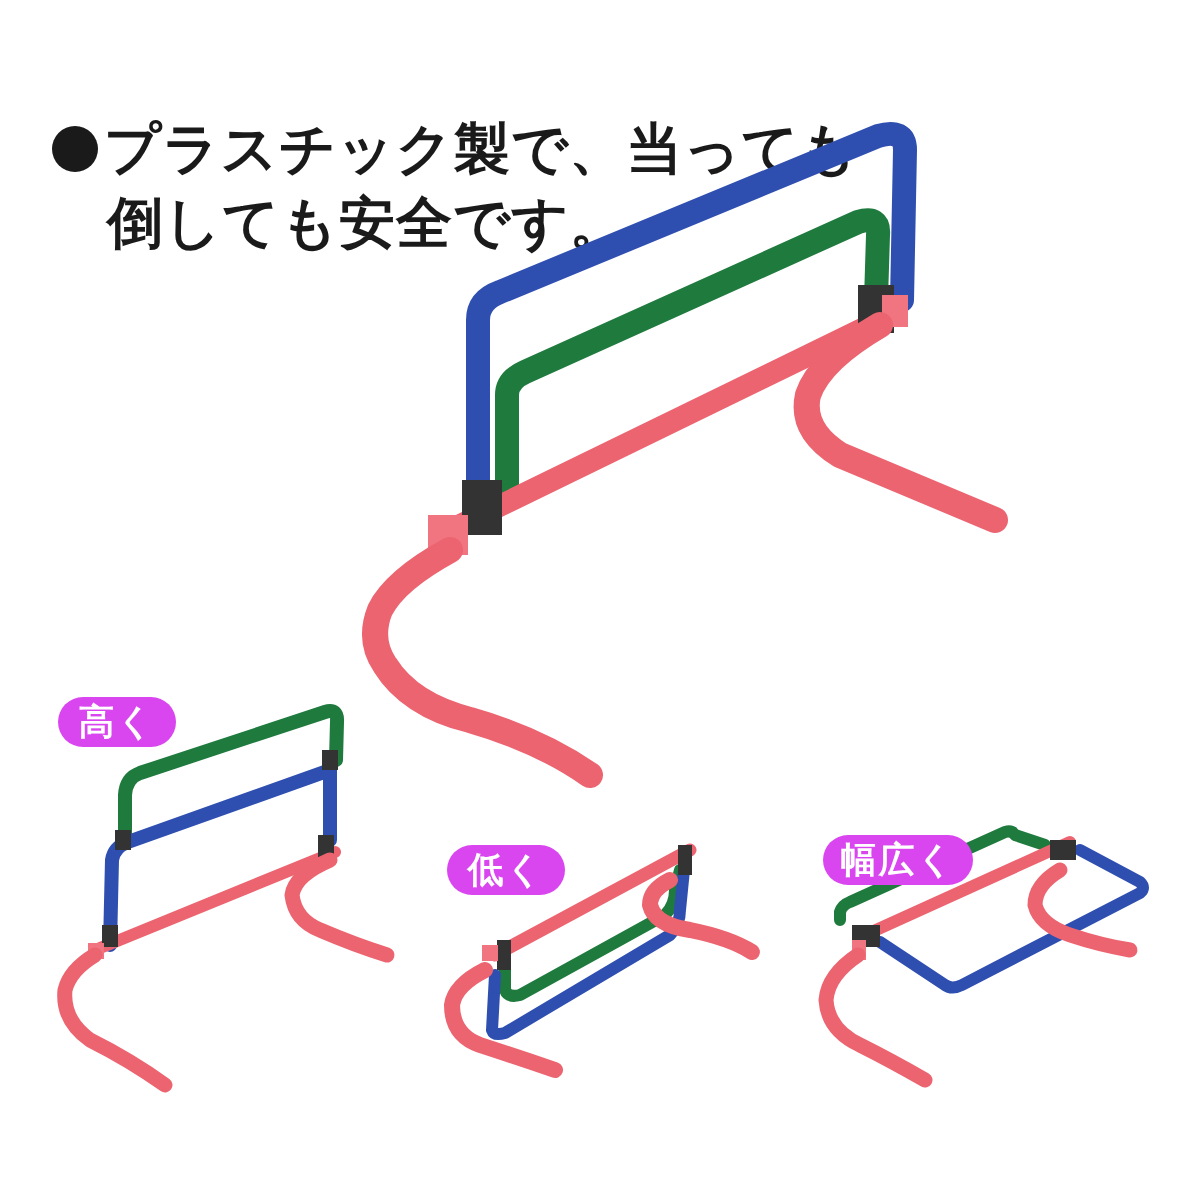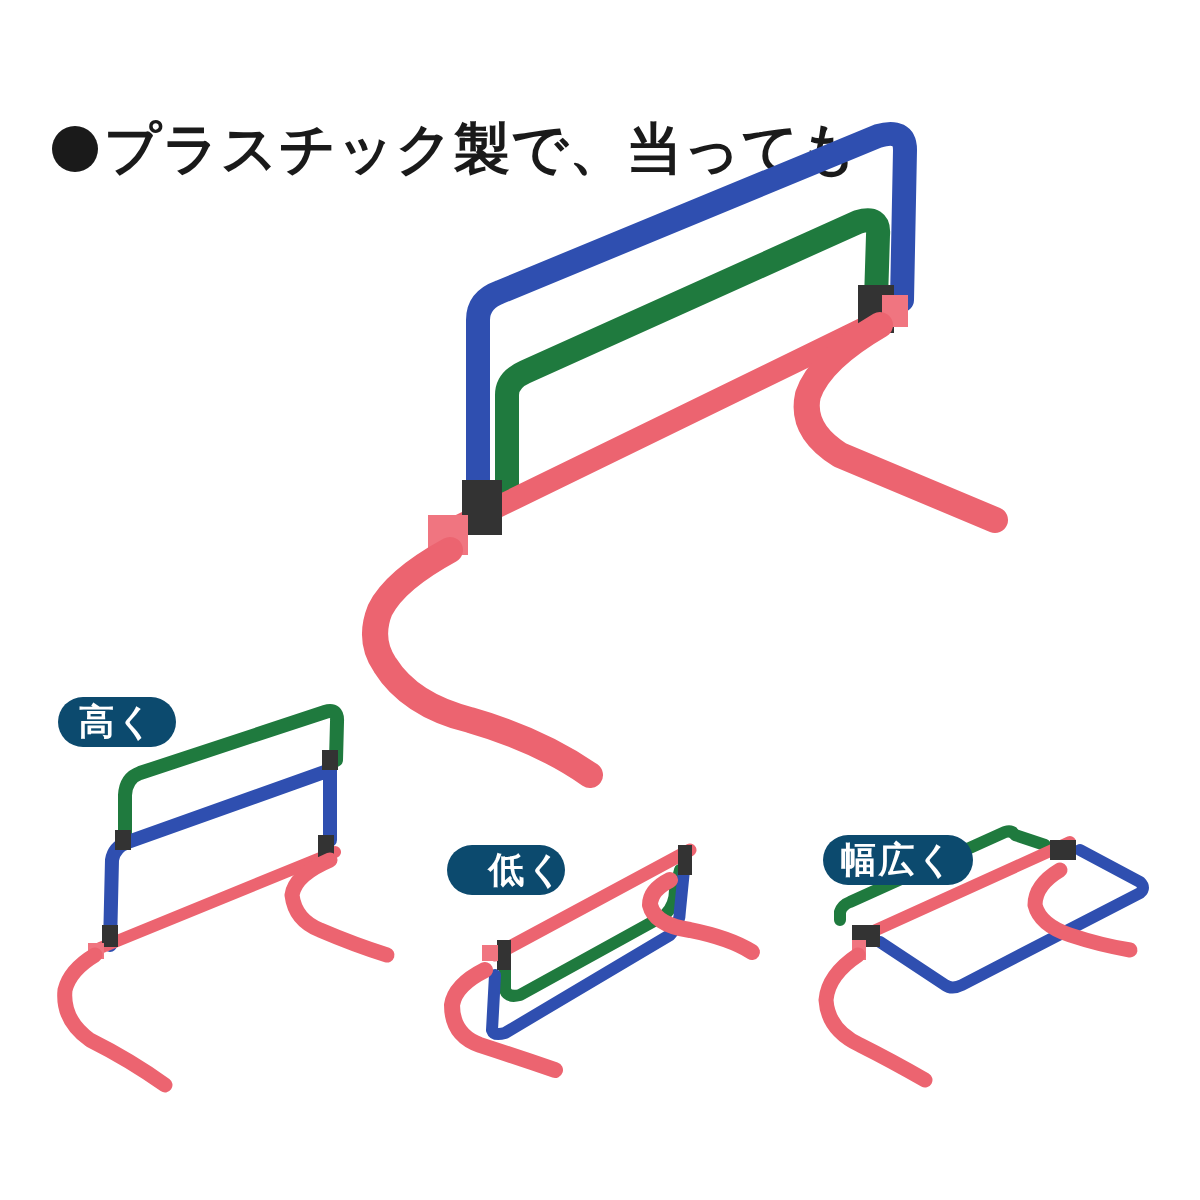--- a/index.html
+++ b/index.html
@@ -3,30 +3,31 @@
 <meta charset="utf-8">
 <style>
   html, body { margin:0; padding:0; background:#ffffff; }
   body { width:1200px; height:1200px; position:relative; overflow:hidden;
          font-family:"DejaVu Sans", sans-serif; }
   .headline { position:absolute; left:52px; top:112px; color:#1a1a1a;
               font-size:56px; font-weight:bold; line-height:74px; letter-spacing:1px; }
   .headline .line2 { padding-left:55px; display:block; }
   .headline .bullet { display:inline-block; width:46px; height:46px; border-radius:50%;
               background:#1a1a1a; vertical-align:-4px; margin-right:6px; }
-  .pill { position:absolute; background:#0c4a6e; color:#fff; border-radius:30px;
+  .pill { position:absolute; background:#d946ef; color:#fff; border-radius:30px;
           font-size:36px; font-weight:bold; text-align:center; line-height:50px; height:50px;
           letter-spacing:2px; }
   svg.art { position:absolute; left:0; top:0; }
 </style>
 </head>
 <body>
 
 <div class="headline">
   <span class="bullet"></span><span>プラスチック製で、当っても</span>
+  <span class="line2">倒しても安全です。</span>
 </div>
 
 <svg class="art" width="1200" height="1200" viewBox="0 0 1200 1200">
   <g fill="none" stroke-linecap="round" stroke-linejoin="round">
 
     <g>
 
       <path d="M478 500 L478 320 Q478 300 500 292 L878 136 Q905 128 905 150 L902 300" stroke="#2f4fb0" stroke-width="24"></path>
 
       <path d="M507 500 L507 395 Q507 380 525 372 L858 222 Q880 215 878 235 L876 300" stroke="#1f7a3e" stroke-width="24"></path>
@@ -73,14 +74,14 @@
       <rect x="852" y="925" width="28" height="22" fill="#333" stroke="none"></rect>
       <rect x="1050" y="840" width="26" height="20" fill="#333" stroke="none"></rect>
       <rect x="852" y="940" width="14" height="20" fill="#f07580" stroke="none"></rect>
       <path d="M858 955 Q828 975 826 1000 Q828 1030 860 1045 Q890 1060 925 1080" stroke="#ec6470" stroke-width="15"></path>
       <path d="M1060 870 Q1035 885 1035 905 Q1040 925 1070 935 Q1100 945 1130 950" stroke="#ec6470" stroke-width="15"></path>
     </g>
   </g>
 </svg>
 
 <div class="pill" style="left:58px; top:697px; width:118px;">高く</div>
-<div class="pill" style="left:447px; top:845px; width:118px;text-align:right;">低く</div>
+<div class="pill" style="left:447px; top:845px; width:118px;">低く</div>
 <div class="pill" style="left:823px; top:835px; width:150px;">幅広く</div>
 
 </body></html>

